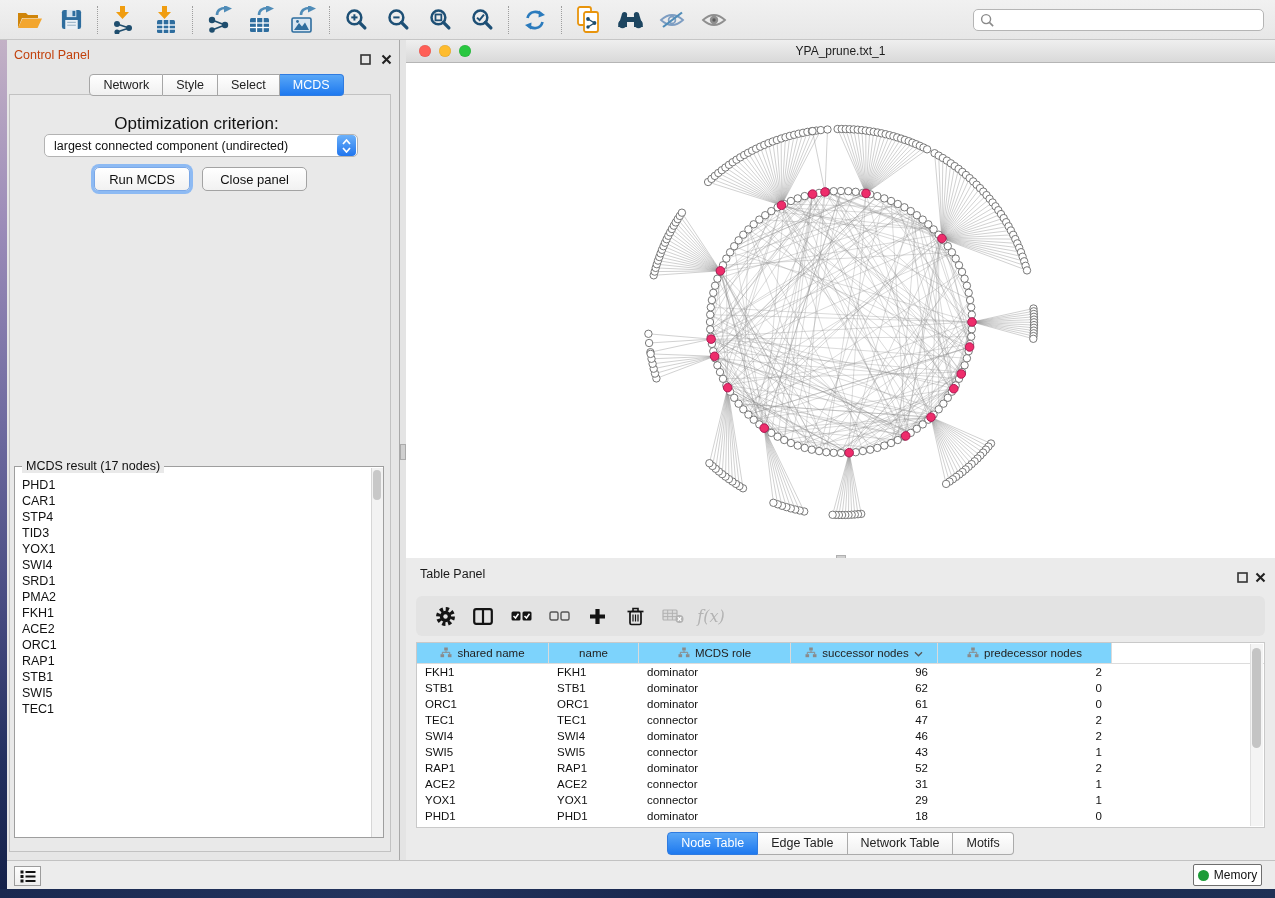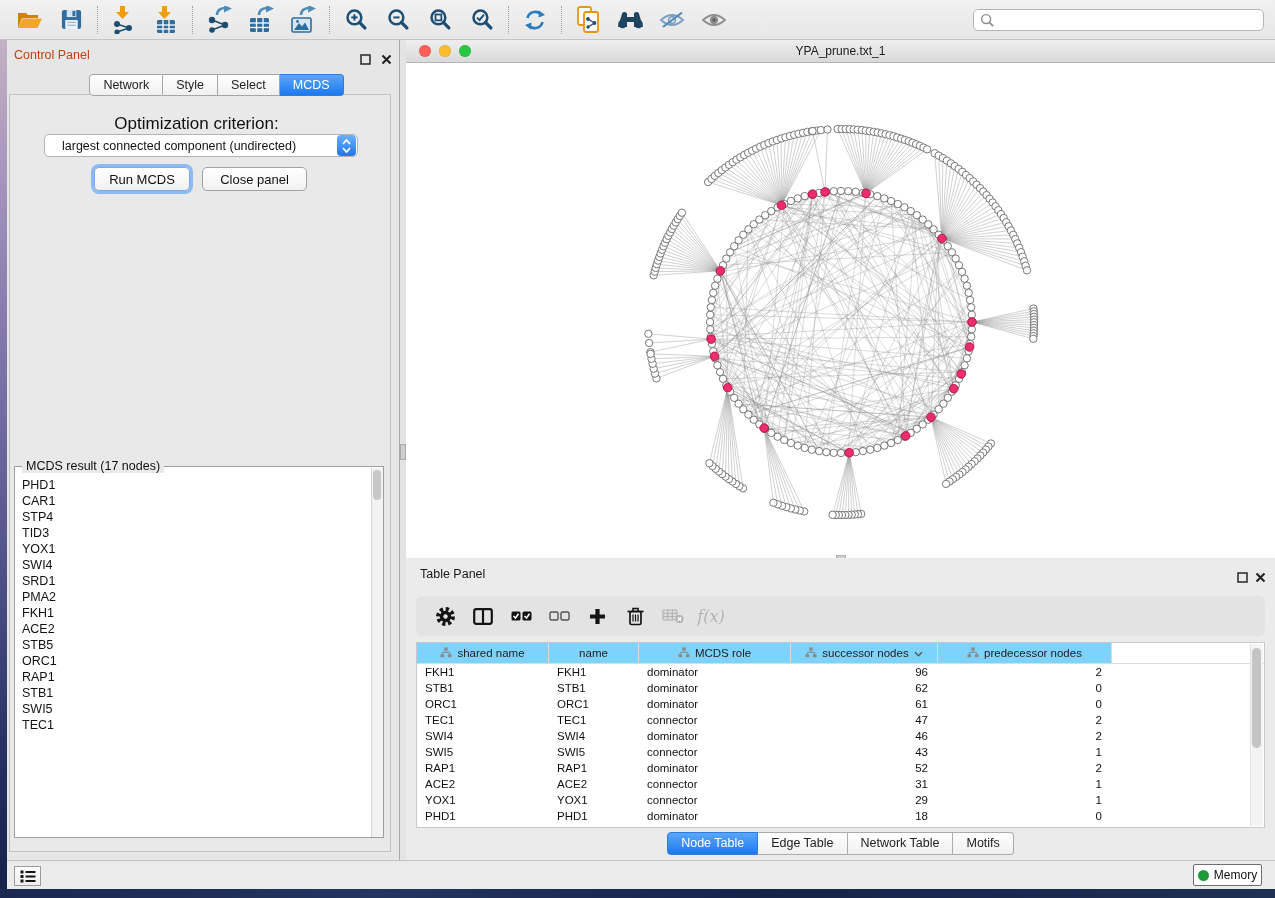--- a/index.html
+++ b/index.html
@@ -33,21 +33,21 @@
   #cp-tabs{left:0;top:74px;width:393px;display:flex;justify-content:center;}
   .cp-tab{height:20px;line-height:20px;padding:0 13px;font-size:12.5px;color:#222;
     background:linear-gradient(#ffffff,#f0f0f0);border:1px solid #a6a6a6;border-left:none;position:relative;z-index:2;}
   .cp-tab:first-child{border-left:1px solid #a6a6a6;border-radius:4px 0 0 4px;margin-left:40px;}
   .cp-tab:last-child{border-radius:0 4px 4px 0;}
   .cp-tab.active{background:linear-gradient(#59a7f7,#1e79ef);border-color:#2f7be0;color:#fff;}
   #cp-inner{left:9px;top:94px;width:382px;height:758px;background:#e9e9e9;border:1px solid #c2c2c2;box-sizing:border-box;}
   #opt-label{left:0;top:114px;width:393px;text-align:center;font-size:17px;color:#111;}
   #opt-select{left:44px;top:134px;width:314px;height:23px;background:#fff;border:1px solid #b3b3b3;border-radius:5px;
     display:flex;align-items:center;box-sizing:border-box;}
-  #opt-select .val{flex:1;font-size:12.5px;color:#111;padding-left:17px;white-space:nowrap;overflow:hidden;}
+  #opt-select .val{flex:1;font-size:12.5px;color:#111;padding-left:9px;white-space:nowrap;overflow:hidden;}
   #opt-select .stepper{width:19px;height:21px;border-radius:4px;margin-right:1px;
     background:linear-gradient(#6cb1f9,#2075ee);display:flex;flex-direction:column;align-items:center;justify-content:center;gap:2px;}
   .btn{height:24px;background:linear-gradient(#ffffff,#f1f1f1);border:1px solid #a3a3a3;border-radius:5px;
     font-size:13px;color:#111;display:flex;align-items:center;justify-content:center;box-sizing:border-box;}
   #run-btn{left:94px;top:167px;width:96px;border-color:#7aa8e8;box-shadow:0 0 0 3px rgba(110,170,246,.75);}
   #closepanel-btn{left:202px;top:167px;width:105px;}
   #result-box{left:14px;top:466px;width:370px;height:372px;border:1px solid #9e9e9e;background:#fff;box-sizing:border-box;}
   #result-legend{left:22px;top:459px;background:#e9e9e9;padding:0 4px;font-size:12.5px;color:#111;z-index:3;}
   #result-list{left:15px;top:477px;width:356px;height:359px;overflow:hidden;}
   .list-item{height:16px;line-height:16px;font-size:12.5px;color:#111;padding-left:7px;}
@@ -301,21 +301,20 @@
     <div class="list-item">PHD1</div>
     <div class="list-item">CAR1</div>
     <div class="list-item">STP4</div>
     <div class="list-item">TID3</div>
     <div class="list-item">YOX1</div>
     <div class="list-item">SWI4</div>
     <div class="list-item">SRD1</div>
     <div class="list-item">PMA2</div>
     <div class="list-item">FKH1</div>
     <div class="list-item">ACE2</div>
-    <div class="list-item">STB5</div>
     <div class="list-item">ORC1</div>
     <div class="list-item">RAP1</div>
     <div class="list-item">STB1</div>
     <div class="list-item">SWI5</div>
     <div class="list-item">TEC1</div>
   </div>
 <div id="result-scroll" class="abs"></div>
 <div id="result-thumb" class="abs"></div>
 
 <div id="v-splitter" class="abs"></div>

